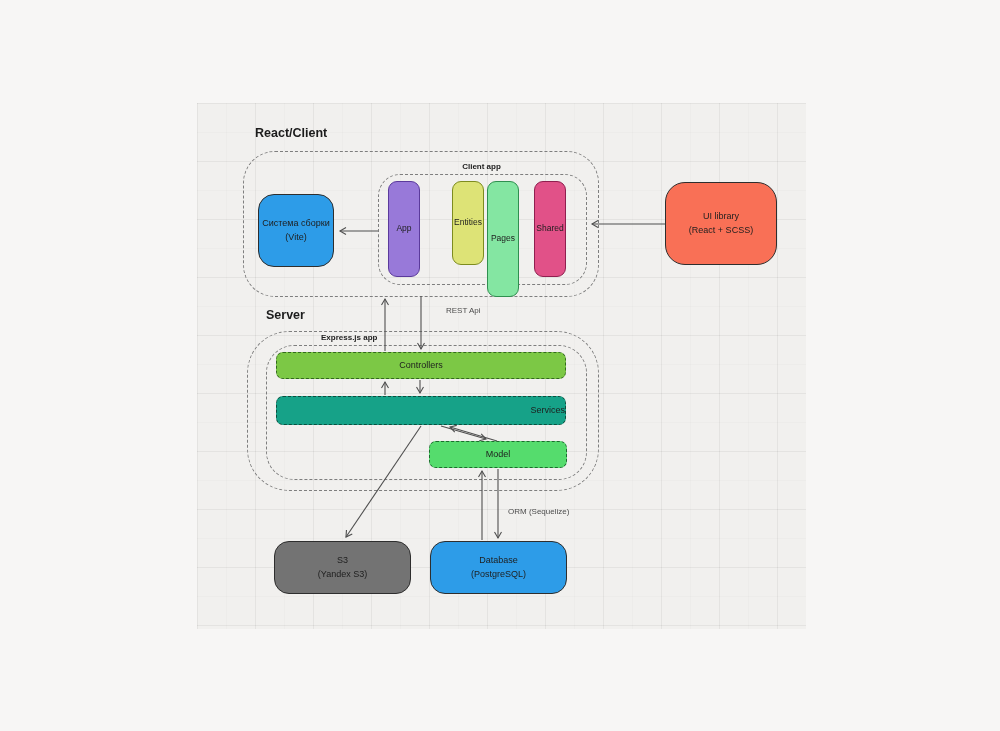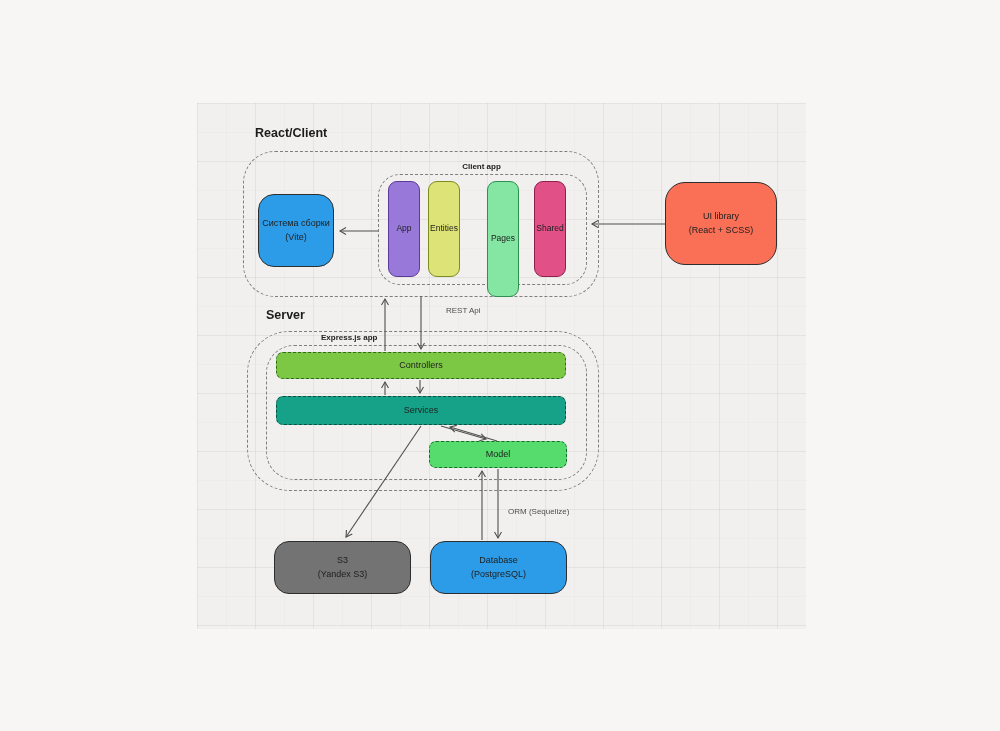--- a/index.html
+++ b/index.html
@@ -56,21 +56,21 @@
 
   
   .fill-blue{background:#2D9CE8;}
   .fill-salmon{background:#F97056;justify-content:center;}
   .fill-red{background:#737373;}
   .pill-app{background:#9879D9;border-color:#5b3a9c;}
   .pill-entities{background:#DDE376;border-color:#7d8c1f;}
   .pill-pages{background:#84E6A2;border-color:#2f8f4f;}
   .pill-shared{background:#E15188;border-color:#8f1f4f;}
   .bar-controllers{background:#7CC845;border-color:#33691e;}
-  .bar-services{background:#16A288;border-color:#0b4f3f;}
+  .bar-services{background:#16A288;border-color:#0b4f3f;justify-content:flex-end;}
   .bar-model{background:#55DC6D;border-color:#1d6b2f;}
 </style>
 </head>
 <body>
 
 <div class="stage">
   <div class="canvas"></div>
 
   <div class="section-label" style="left:255px;top:126px;">React/Client</div>
   <div class="dashed" style="left:243px;top:151px;width:354px;height:144px;border-radius:32px;"></div>
@@ -79,21 +79,21 @@
     <span>Система сборки
 (Vite)</span>
   </div>
 
   <div class="small-bold centered" style="top:162px;">Client app</div>
   <div class="dashed" style="left:378px;top:174px;width:207px;height:109px;border-radius:22px;"></div>
 
   <div class="node pill pill-app" style="left:388px;top:181px;width:32px;height:96px;">
     <span>App</span>
   </div>
-  <div class="node pill pill-entities" style="left:428px;top:181px;width:32px;height:96px;">
+  <div class="node pill pill-entities" style="left:452px;top:181px;width:32px;height:84px;">
     <span>Entities</span>
   </div>
   <div class="node pill pill-pages" style="left:487px;top:181px;width:32px;height:116px;">
     <span>Pages</span>
   </div>
   <div class="node pill pill-shared" style="left:534px;top:181px;width:32px;height:96px;">
     <span>Shared</span>
   </div>
 
   <div class="node solid fill-salmon" style="left:665px;top:182px;width:112px;height:83px;border-radius:20px;">

